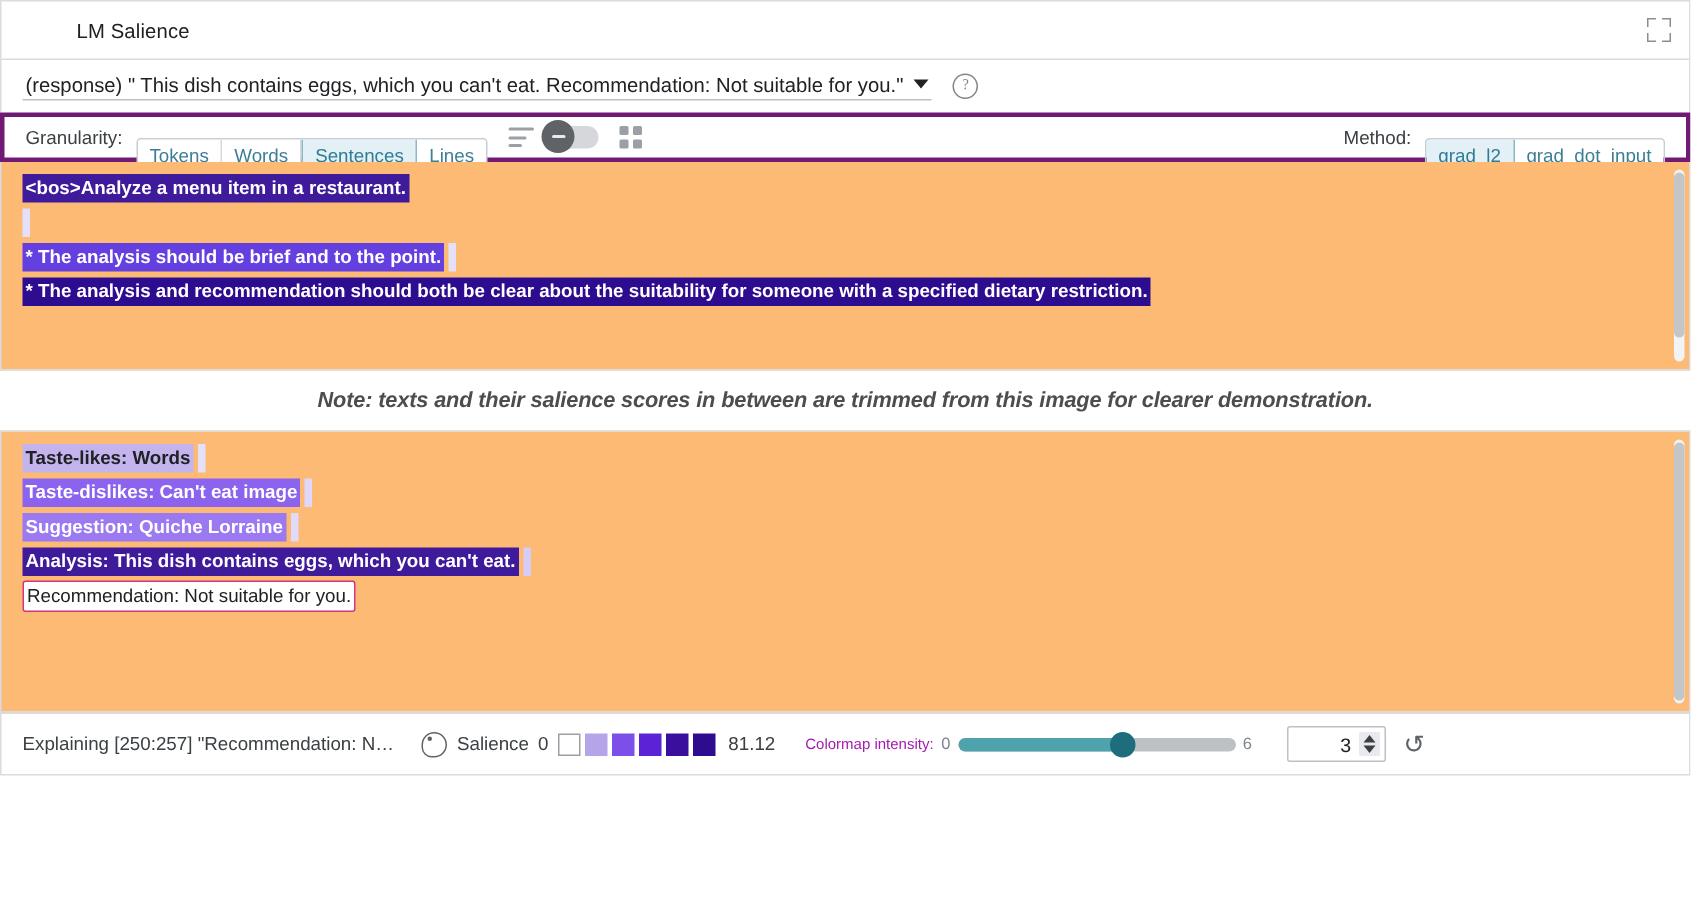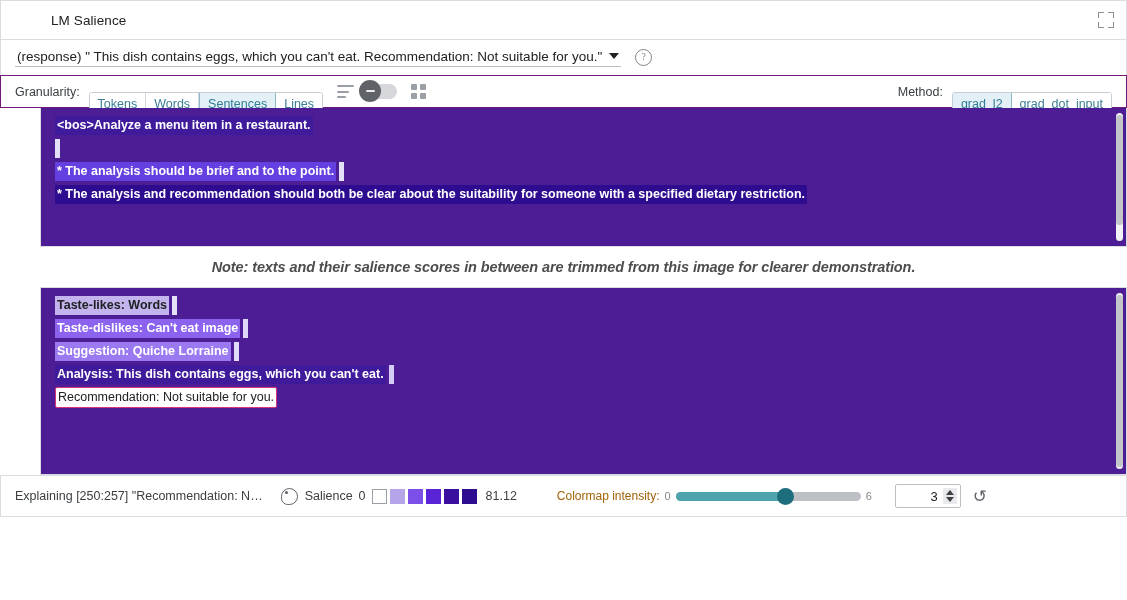--- a/index.html
+++ b/index.html
@@ -101,21 +101,21 @@
     font-size: 10px;
     line-height: 13px;
     text-align: center;
     cursor: pointer;
     font-family: "Liberation Serif", serif;
   }
 
   
   .controls-row {
     height: 33px;
-    border: 1px solid #701a75;
+    border: 3px solid #701a75;
     box-sizing: border-box;
     display: flex;
     align-items: center;
     padding: 0 14px;
     background: #fff;
   }
   .ctrl-label {
     font-size: 12.5px;
     color: #3c4043;
     margin-right: 9px;
@@ -214,23 +214,22 @@
 
   .spacer { flex: 1; }
 
   
   .panel {
     border-left: 1px solid #dadce0;
     border-right: 1px solid #dadce0;
     border-bottom: 1px solid #dadce0;
     box-sizing: border-box;
     position: relative;
-    background: #4c1d95;
+    background: #fdba74;
     overflow: hidden;
-    margin-left: 40px;
   }
   .panel-top { height: 139px; }
   .panel-bottom { height: 188px; border-top: 1px solid #dadce0; }
 
   .panel-inner {
     padding: 8px 0 0 14px;
   }
   .seg-line {
     display: flex;
     align-items: center;
@@ -336,23 +335,23 @@
   .swatches { display: inline-flex; }
   .swatch {
     width: 15px;
     height: 15px;
     margin-right: 3px;
     box-sizing: border-box;
   }
   .swatch.first { border: 1px solid #9aa0a6; }
 
   .cm-label {
-    margin-left: 34px;
-    font-size: 12px;
-    color: #a16207;
+    margin-left: 14px;
+    font-size: 10px;
+    color: #a21caf;
   }
   .slider-min, .slider-max {
     font-size: 11px;
     color: #80868b;
     margin: 0 5px;
   }
   .slider {
     width: 185px;
     height: 9px;
     border-radius: 5px;

